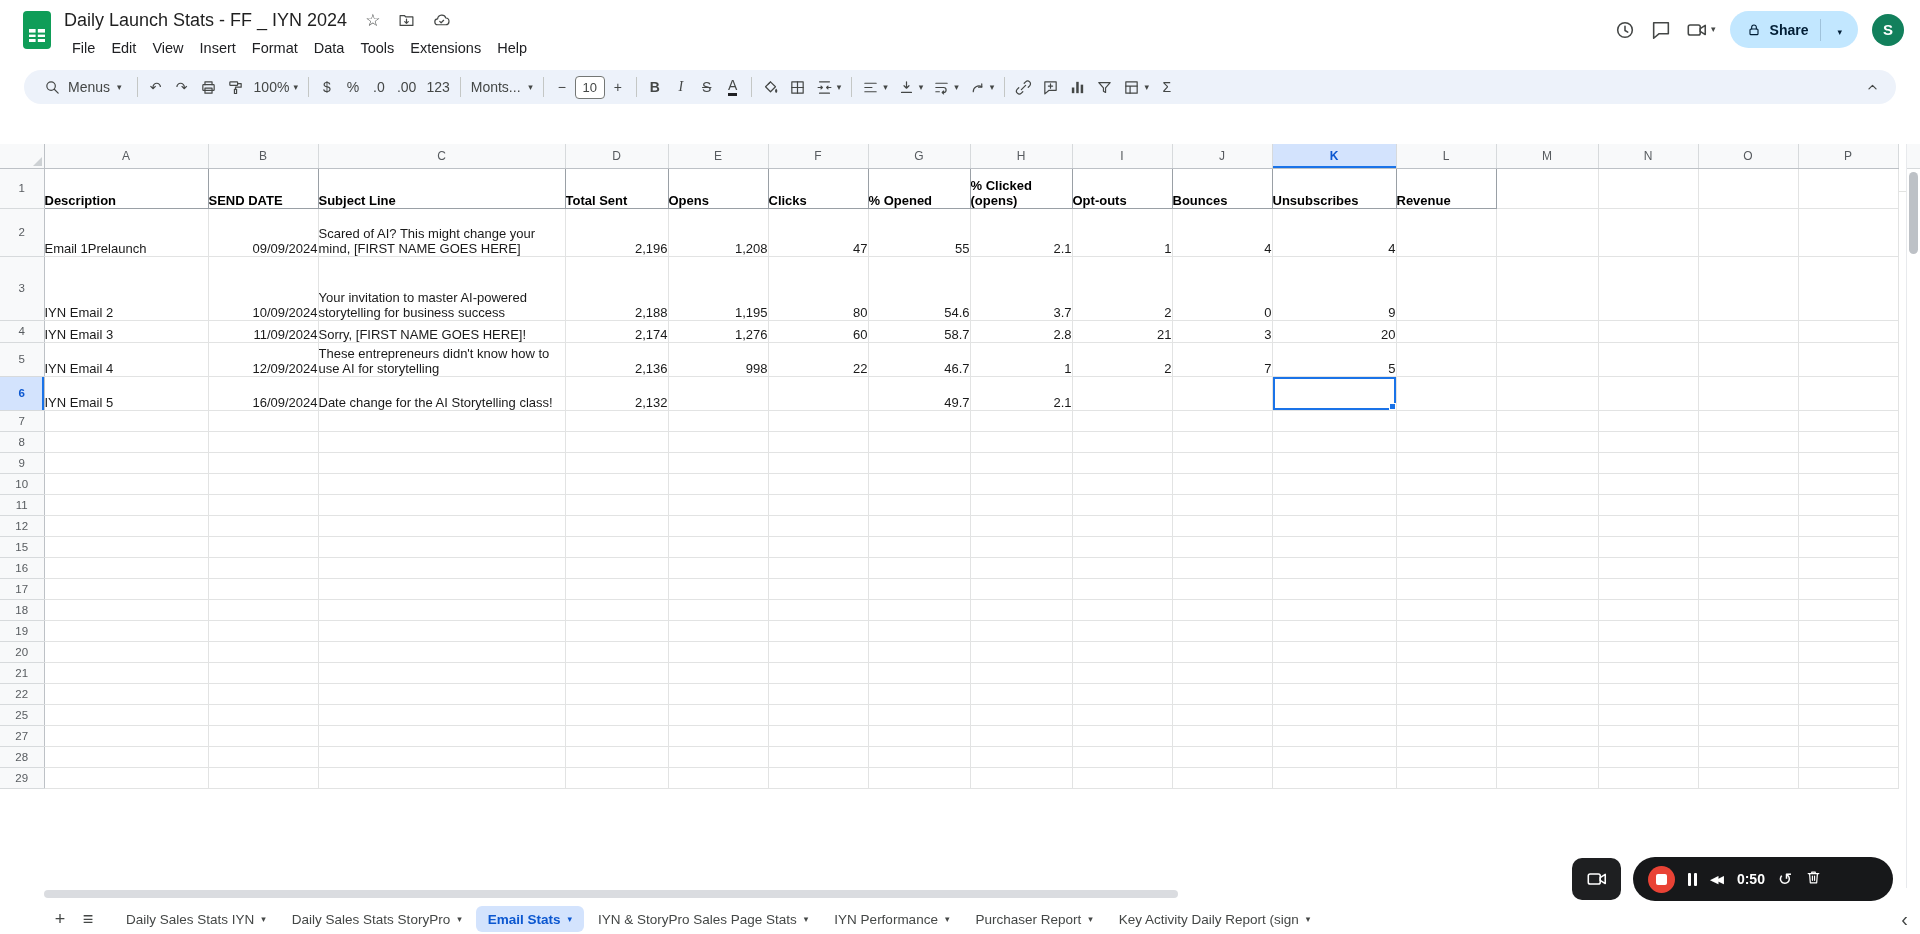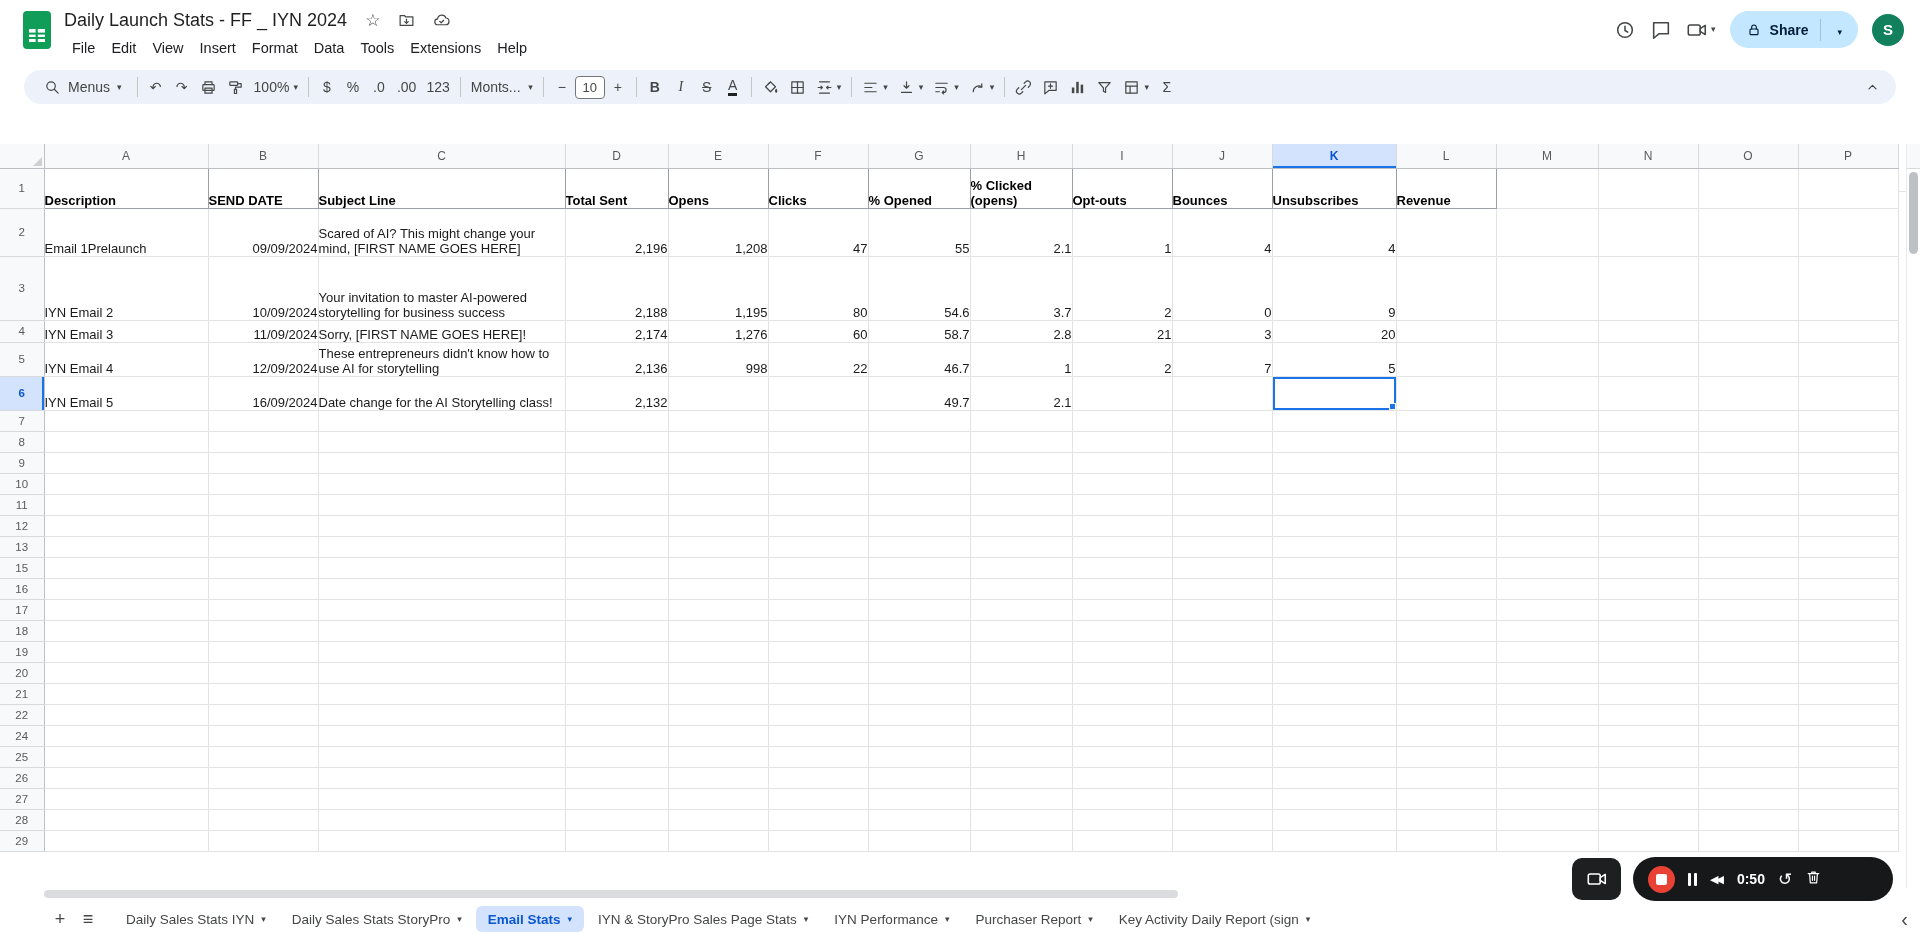--- a/index.html
+++ b/index.html
@@ -609,39 +609,20 @@
           <td class="cell r"></td>
           <td class="cell r"></td>
           <td class="cell r"></td>
           <td class="cell r"></td>
           <td class="cell"></td>
           <td class="cell"></td>
           <td class="cell"></td>
           <td class="cell"></td>
         </tr>
         <tr style="height:21px">
-          <td class="rowhead">13</td>
-          <td class="cell"></td>
-          <td class="cell r"></td>
-          <td class="cell wrap"></td>
-          <td class="cell r"></td>
-          <td class="cell r"></td>
-          <td class="cell r"></td>
-          <td class="cell r"></td>
-          <td class="cell r"></td>
-          <td class="cell r"></td>
-          <td class="cell r"></td>
-          <td class="cell r"></td>
-          <td class="cell r"></td>
-          <td class="cell"></td>
-          <td class="cell"></td>
-          <td class="cell"></td>
-          <td class="cell"></td>
-        </tr>
-        <tr style="height:21px">
           <td class="rowhead">15</td>
           <td class="cell"></td>
           <td class="cell r"></td>
           <td class="cell wrap"></td>
           <td class="cell r"></td>
           <td class="cell r"></td>
           <td class="cell r"></td>
           <td class="cell r"></td>
           <td class="cell r"></td>
           <td class="cell r"></td>
@@ -780,59 +761,21 @@
           <td class="cell r"></td>
           <td class="cell r"></td>
           <td class="cell r"></td>
           <td class="cell r"></td>
           <td class="cell"></td>
           <td class="cell"></td>
           <td class="cell"></td>
           <td class="cell"></td>
         </tr>
         <tr style="height:21px">
-          <td class="rowhead">24</td>
-          <td class="cell"></td>
-          <td class="cell r"></td>
-          <td class="cell wrap"></td>
-          <td class="cell r"></td>
-          <td class="cell r"></td>
-          <td class="cell r"></td>
-          <td class="cell r"></td>
-          <td class="cell r"></td>
-          <td class="cell r"></td>
-          <td class="cell r"></td>
-          <td class="cell r"></td>
-          <td class="cell r"></td>
-          <td class="cell"></td>
-          <td class="cell"></td>
-          <td class="cell"></td>
-          <td class="cell"></td>
-        </tr>
-        <tr style="height:21px">
           <td class="rowhead">25</td>
-          <td class="cell"></td>
-          <td class="cell r"></td>
-          <td class="cell wrap"></td>
-          <td class="cell r"></td>
-          <td class="cell r"></td>
-          <td class="cell r"></td>
-          <td class="cell r"></td>
-          <td class="cell r"></td>
-          <td class="cell r"></td>
-          <td class="cell r"></td>
-          <td class="cell r"></td>
-          <td class="cell r"></td>
-          <td class="cell"></td>
-          <td class="cell"></td>
-          <td class="cell"></td>
-          <td class="cell"></td>
-        </tr>
-        <tr style="height:21px">
-          <td class="rowhead">26</td>
           <td class="cell"></td>
           <td class="cell r"></td>
           <td class="cell wrap"></td>
           <td class="cell r"></td>
           <td class="cell r"></td>
           <td class="cell r"></td>
           <td class="cell r"></td>
           <td class="cell r"></td>
           <td class="cell r"></td>
           <td class="cell r"></td>

